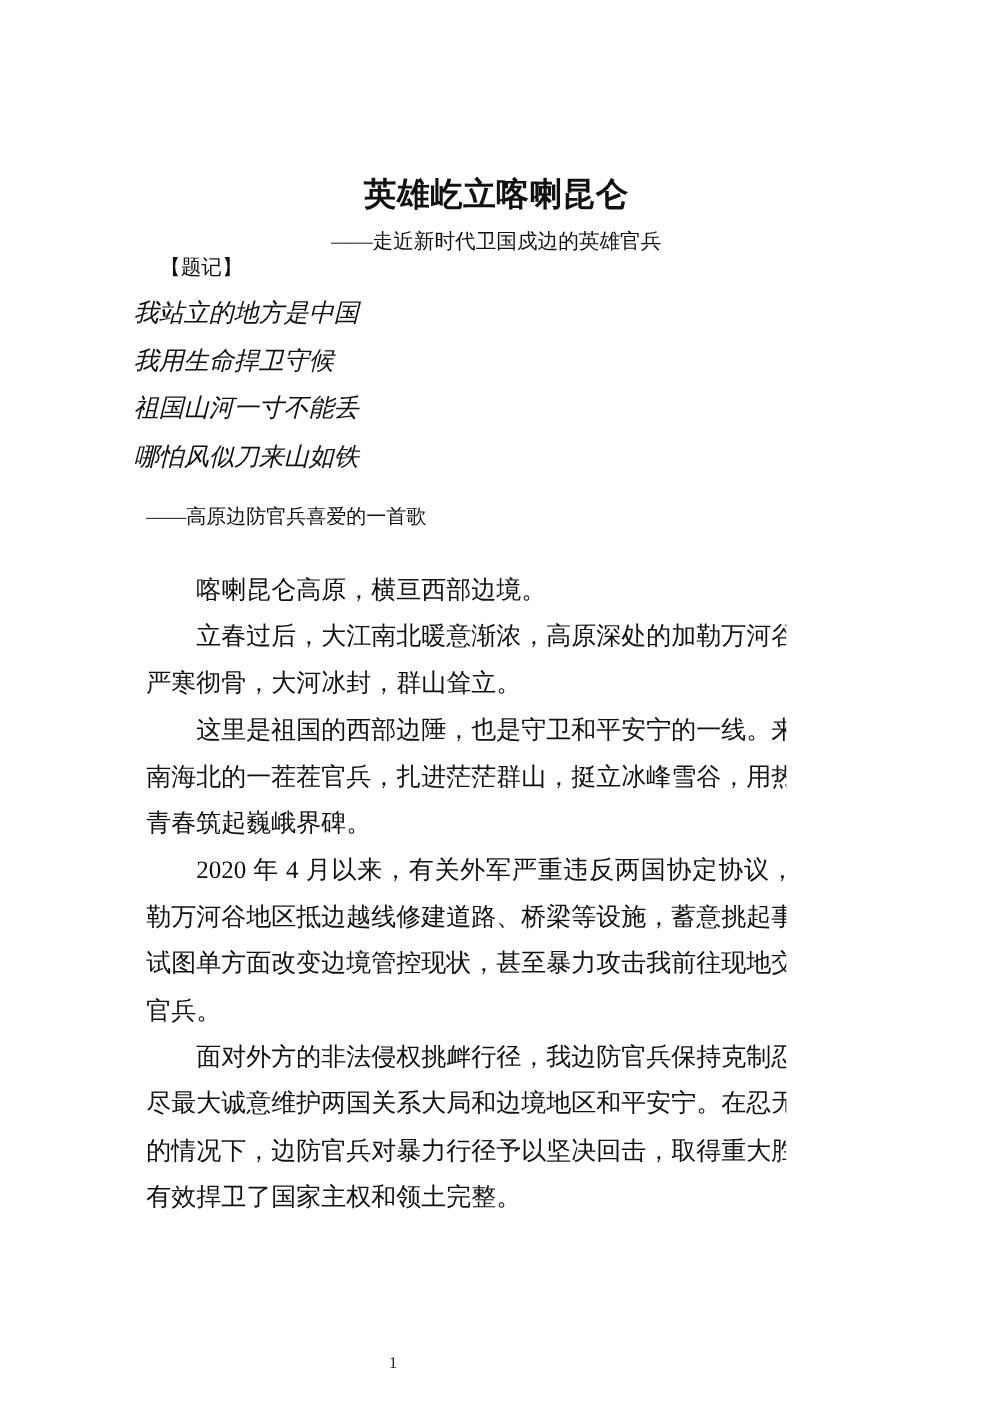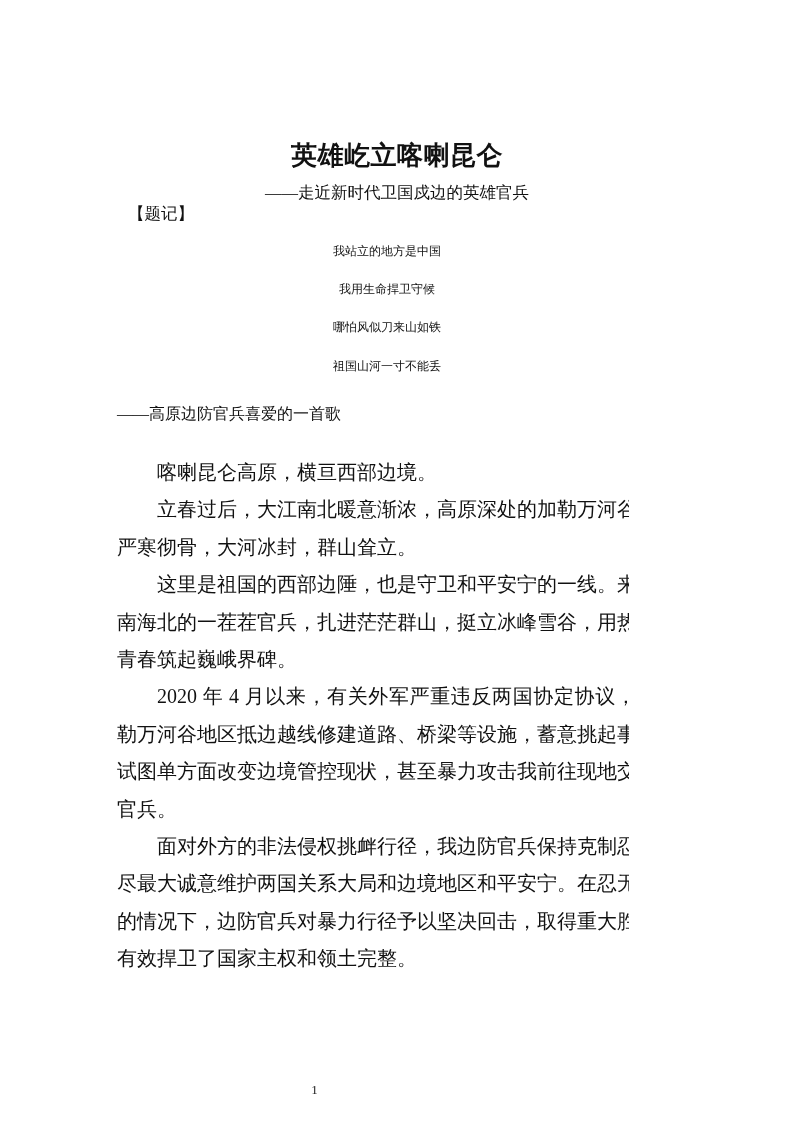--- a/index.html
+++ b/index.html
@@ -43,23 +43,23 @@
     top: 160px;
     left: 128px;
     font-size: 16.5px;
     line-height: 19px;
   }
   .poem {
     position: absolute;
     top: 188px;
     left: 107px;
     width: 560px;
-    text-align: center;
-    font-size: 12px;
+    font-size: 20px;
     line-height: 38.2px;
+    font-style: italic;
   }
   .poem-attribution {
     position: absolute;
     top: 360px;
     left: 117px;
     width: 532px;
     text-align: left;
     font-size: 16px;
     line-height: 19px;
   }
@@ -94,22 +94,22 @@
 
   <h1 class="doc-title">英雄屹立喀喇昆仑</h1>
 
   <div class="doc-subtitle">——走近新时代卫国戍边的英雄官兵</div>
 
   <div class="epigraph-label">【题记】</div>
 
   <div class="poem">
     <div class="poem-line">我站立的地方是中国</div>
     <div class="poem-line">我用生命捍卫守候</div>
+    <div class="poem-line">祖国山河一寸不能丢</div>
     <div class="poem-line">哪怕风似刀来山如铁</div>
-    <div class="poem-line">祖国山河一寸不能丢</div>
   </div>
 
   <div class="poem-attribution">——高原边防官兵喜爱的一首歌</div>
 
   <div class="body-text">
     <p>喀喇昆仑高原，横亘西部边境。</p>
     <p>立春过后，大江南北暖意渐浓，高原深处的加勒万河谷依然严寒彻骨，大河冰封，群山耸立。</p>
     <p>这里是祖国的西部边陲，也是守卫和平安宁的一线。来自天南海北的一茬茬官兵，扎进茫茫群山，挺立冰峰雪谷，用热血和青春筑起巍峨界碑。</p>
     <p>2020 年 4 月以来，有关外军严重违反两国协定协议，在加勒万河谷地区抵边越线修建道路、桥梁等设施，蓄意挑起事端，试图单方面改变边境管控现状，甚至暴力攻击我前往现地交涉的官兵。</p>
     <p>面对外方的非法侵权挑衅行径，我边防官兵保持克制忍让，尽最大诚意维护两国关系大局和边境地区和平安宁。在忍无可忍的情况下，边防官兵对暴力行径予以坚决回击，取得重大胜利，有效捍卫了国家主权和领土完整。</p>

